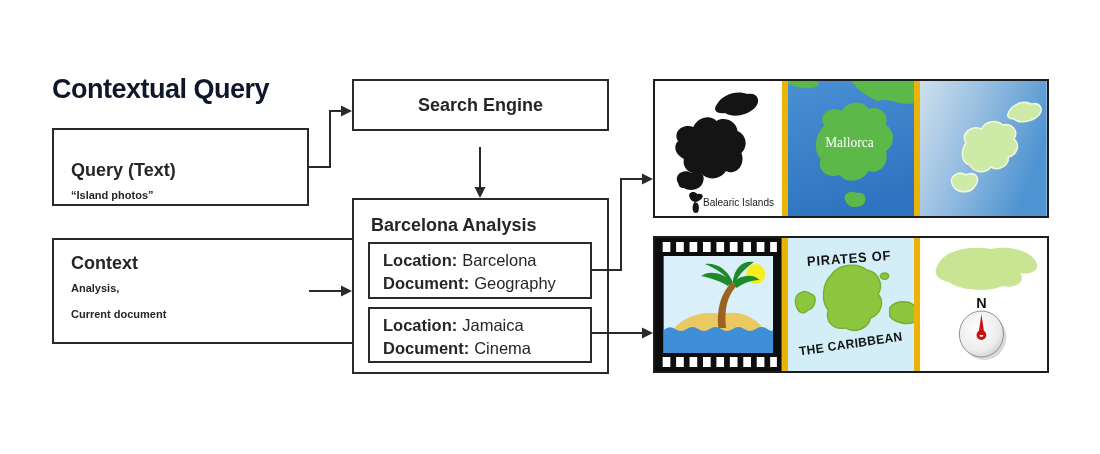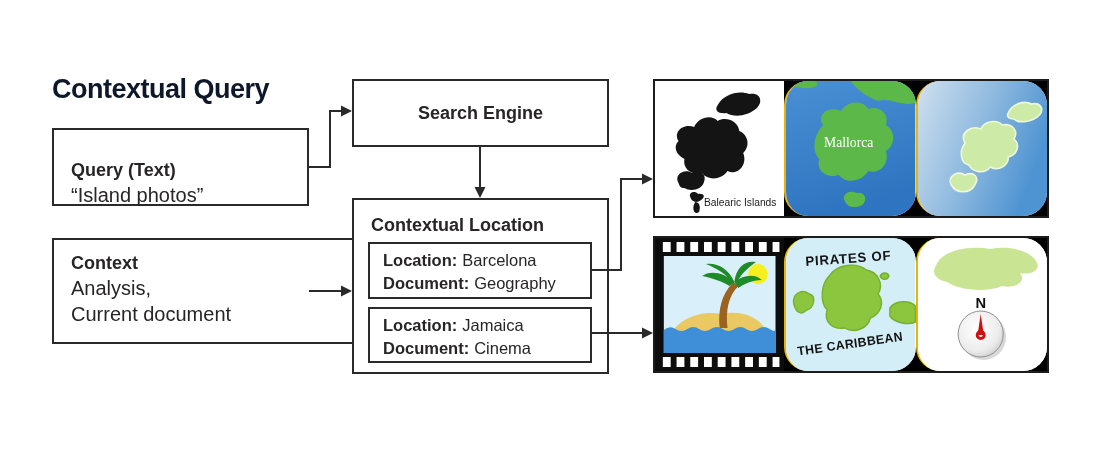--- a/index.html
+++ b/index.html
@@ -8,43 +8,43 @@
     font-family:"Liberation Sans",sans-serif;color:#272525;overflow:hidden;
   }
   .title{
     position:absolute;left:52px;top:74px;font-size:27px;font-weight:bold;
     letter-spacing:-0.5px;color:#0f172a;
   }
   .box{
     position:absolute;background:#fff;border:2px solid #2a2a2a;box-sizing:border-box;
   }
   .box-heading{font-size:18px;font-weight:bold;line-height:24px;}
-  .box-line{font-size:20px;line-height:26px;}
+  .box-line{font-size:11px;line-height:26px;font-weight:bold;}
   .query-box{left:52px;top:128px;width:257px;height:78px;padding:28px 0 0 17px;}
   .context-box{left:52px;top:238px;width:308px;height:106px;padding:11px 0 0 17px;}
   .search-box{
-    left:352px;top:79px;width:257px;height:68px;display:flex;
+    left:352px;top:79px;width:257px;height:52px;display:flex;
     align-items:center;justify-content:center;font-size:18px;font-weight:bold;
   }
   .analysis-box{left:352px;top:198px;width:257px;height:176px;padding:13px 0 0 17px;}
   .result-box{
     position:absolute;background:#fff;border:2px solid #2a2a2a;box-sizing:border-box;
     padding:5px 0 0 13px;font-size:16.5px;line-height:23px;
   }
   .result-box-1{left:368px;top:242px;width:224px;height:57px;}
   .result-box-2{left:368px;top:307px;width:224px;height:56px;}
   .kv .lbl{font-weight:bold;}
   .kv .val{margin-left:5px;}
   .img-row{
     position:absolute;display:flex;border:2px solid #1c1c1c;box-sizing:border-box;background:#000;
   }
   .img-row-1{left:653px;top:79px;width:396px;height:139px;}
   .img-row-2{left:653px;top:236px;width:396px;height:137px;}
   .img-cell{flex:1;position:relative;overflow:hidden;background:#fff;}
-  .img-cell + .img-cell{border-left:2px solid #eab308;border-radius:24px;}
+  .img-cell + .img-cell{border-left:6px solid #eab308;}
   .img-cell svg{display:block;width:100%;height:100%;}
   .connectors{position:absolute;left:0;top:0;pointer-events:none;}
 </style>
 </head>
 <body>
 
 <div class="canvas">
 
   <div class="title">Contextual Query</div>
 
@@ -57,21 +57,21 @@
     <div class="box-heading">Context</div>
     <div class="box-line">Analysis,</div>
     <div class="box-line">Current document</div>
   </div>
 
   <div class="box search-box">
     <span>Search Engine</span>
   </div>
 
   <div class="box analysis-box">
-    <div class="box-heading">Contextual Location</div>
+    <div class="box-heading">Barcelona Analysis</div>
   </div>
 
   <div class="result-box result-box-1">
     <div class="kv">
       <span class="lbl">Location:</span><span class="val">Barcelona</span>
     </div>
     <div class="kv">
       <span class="lbl">Document:</span><span class="val">Geography</span>
     </div>
   </div>

